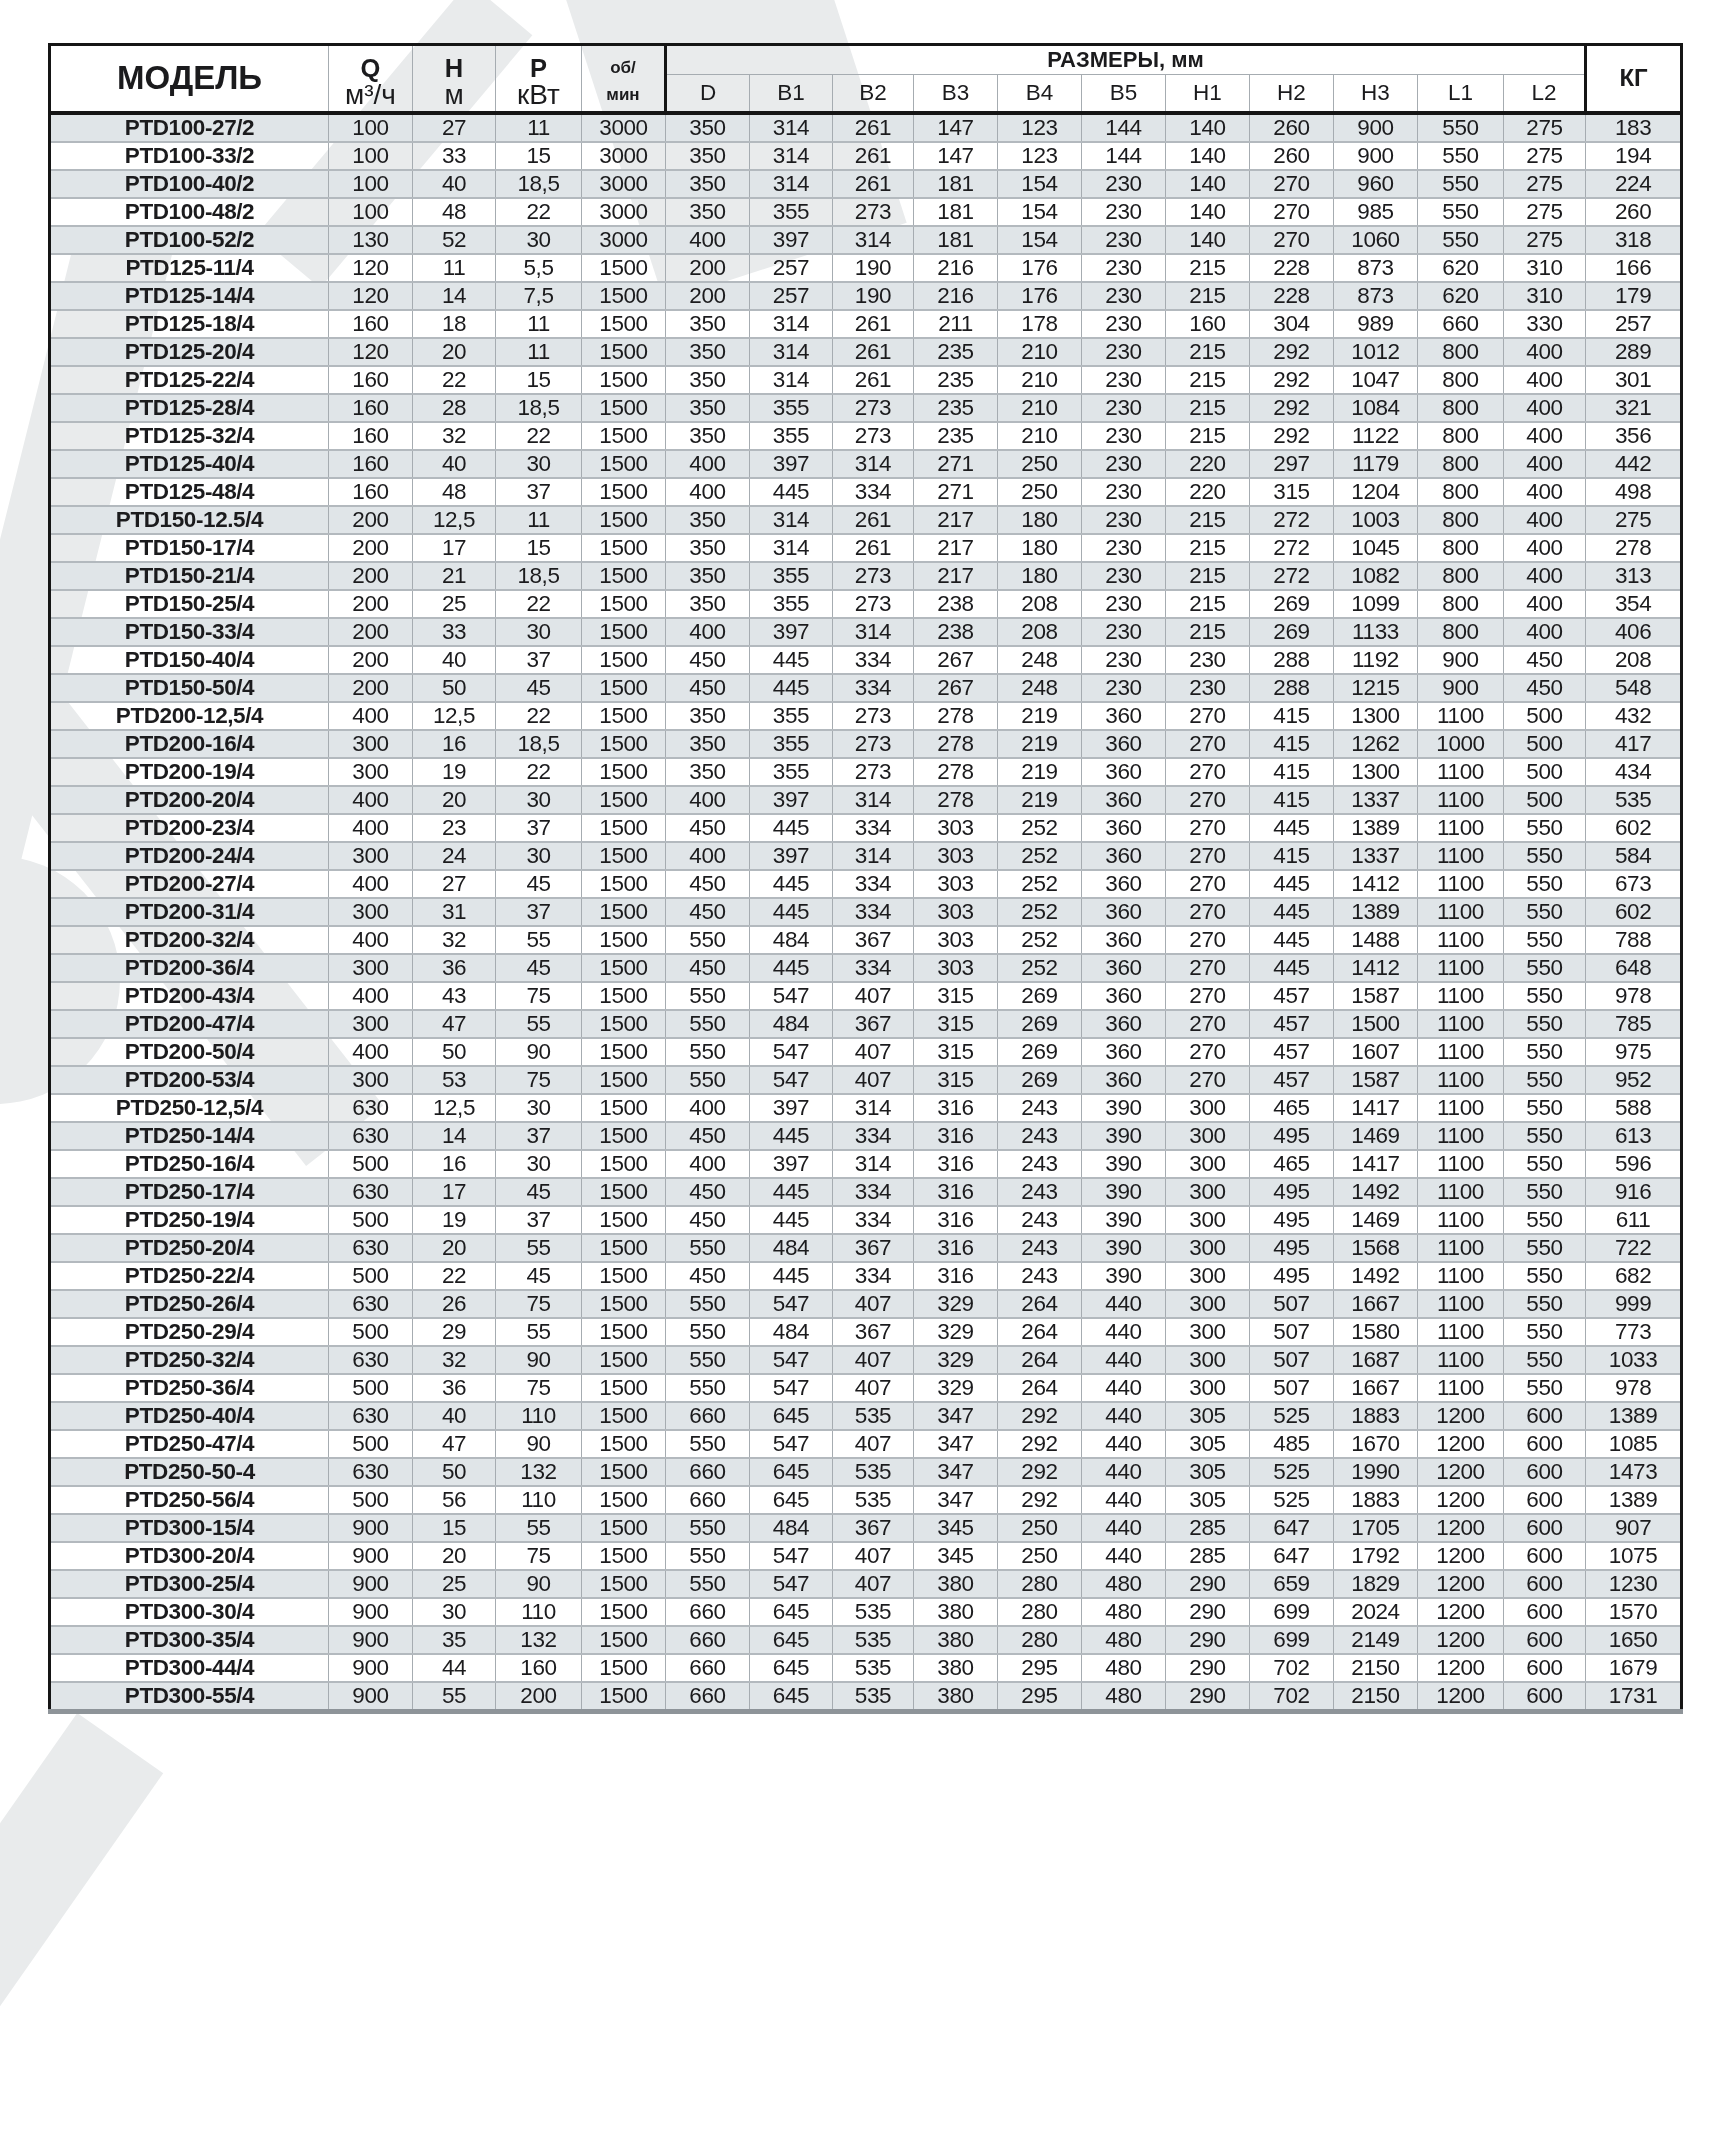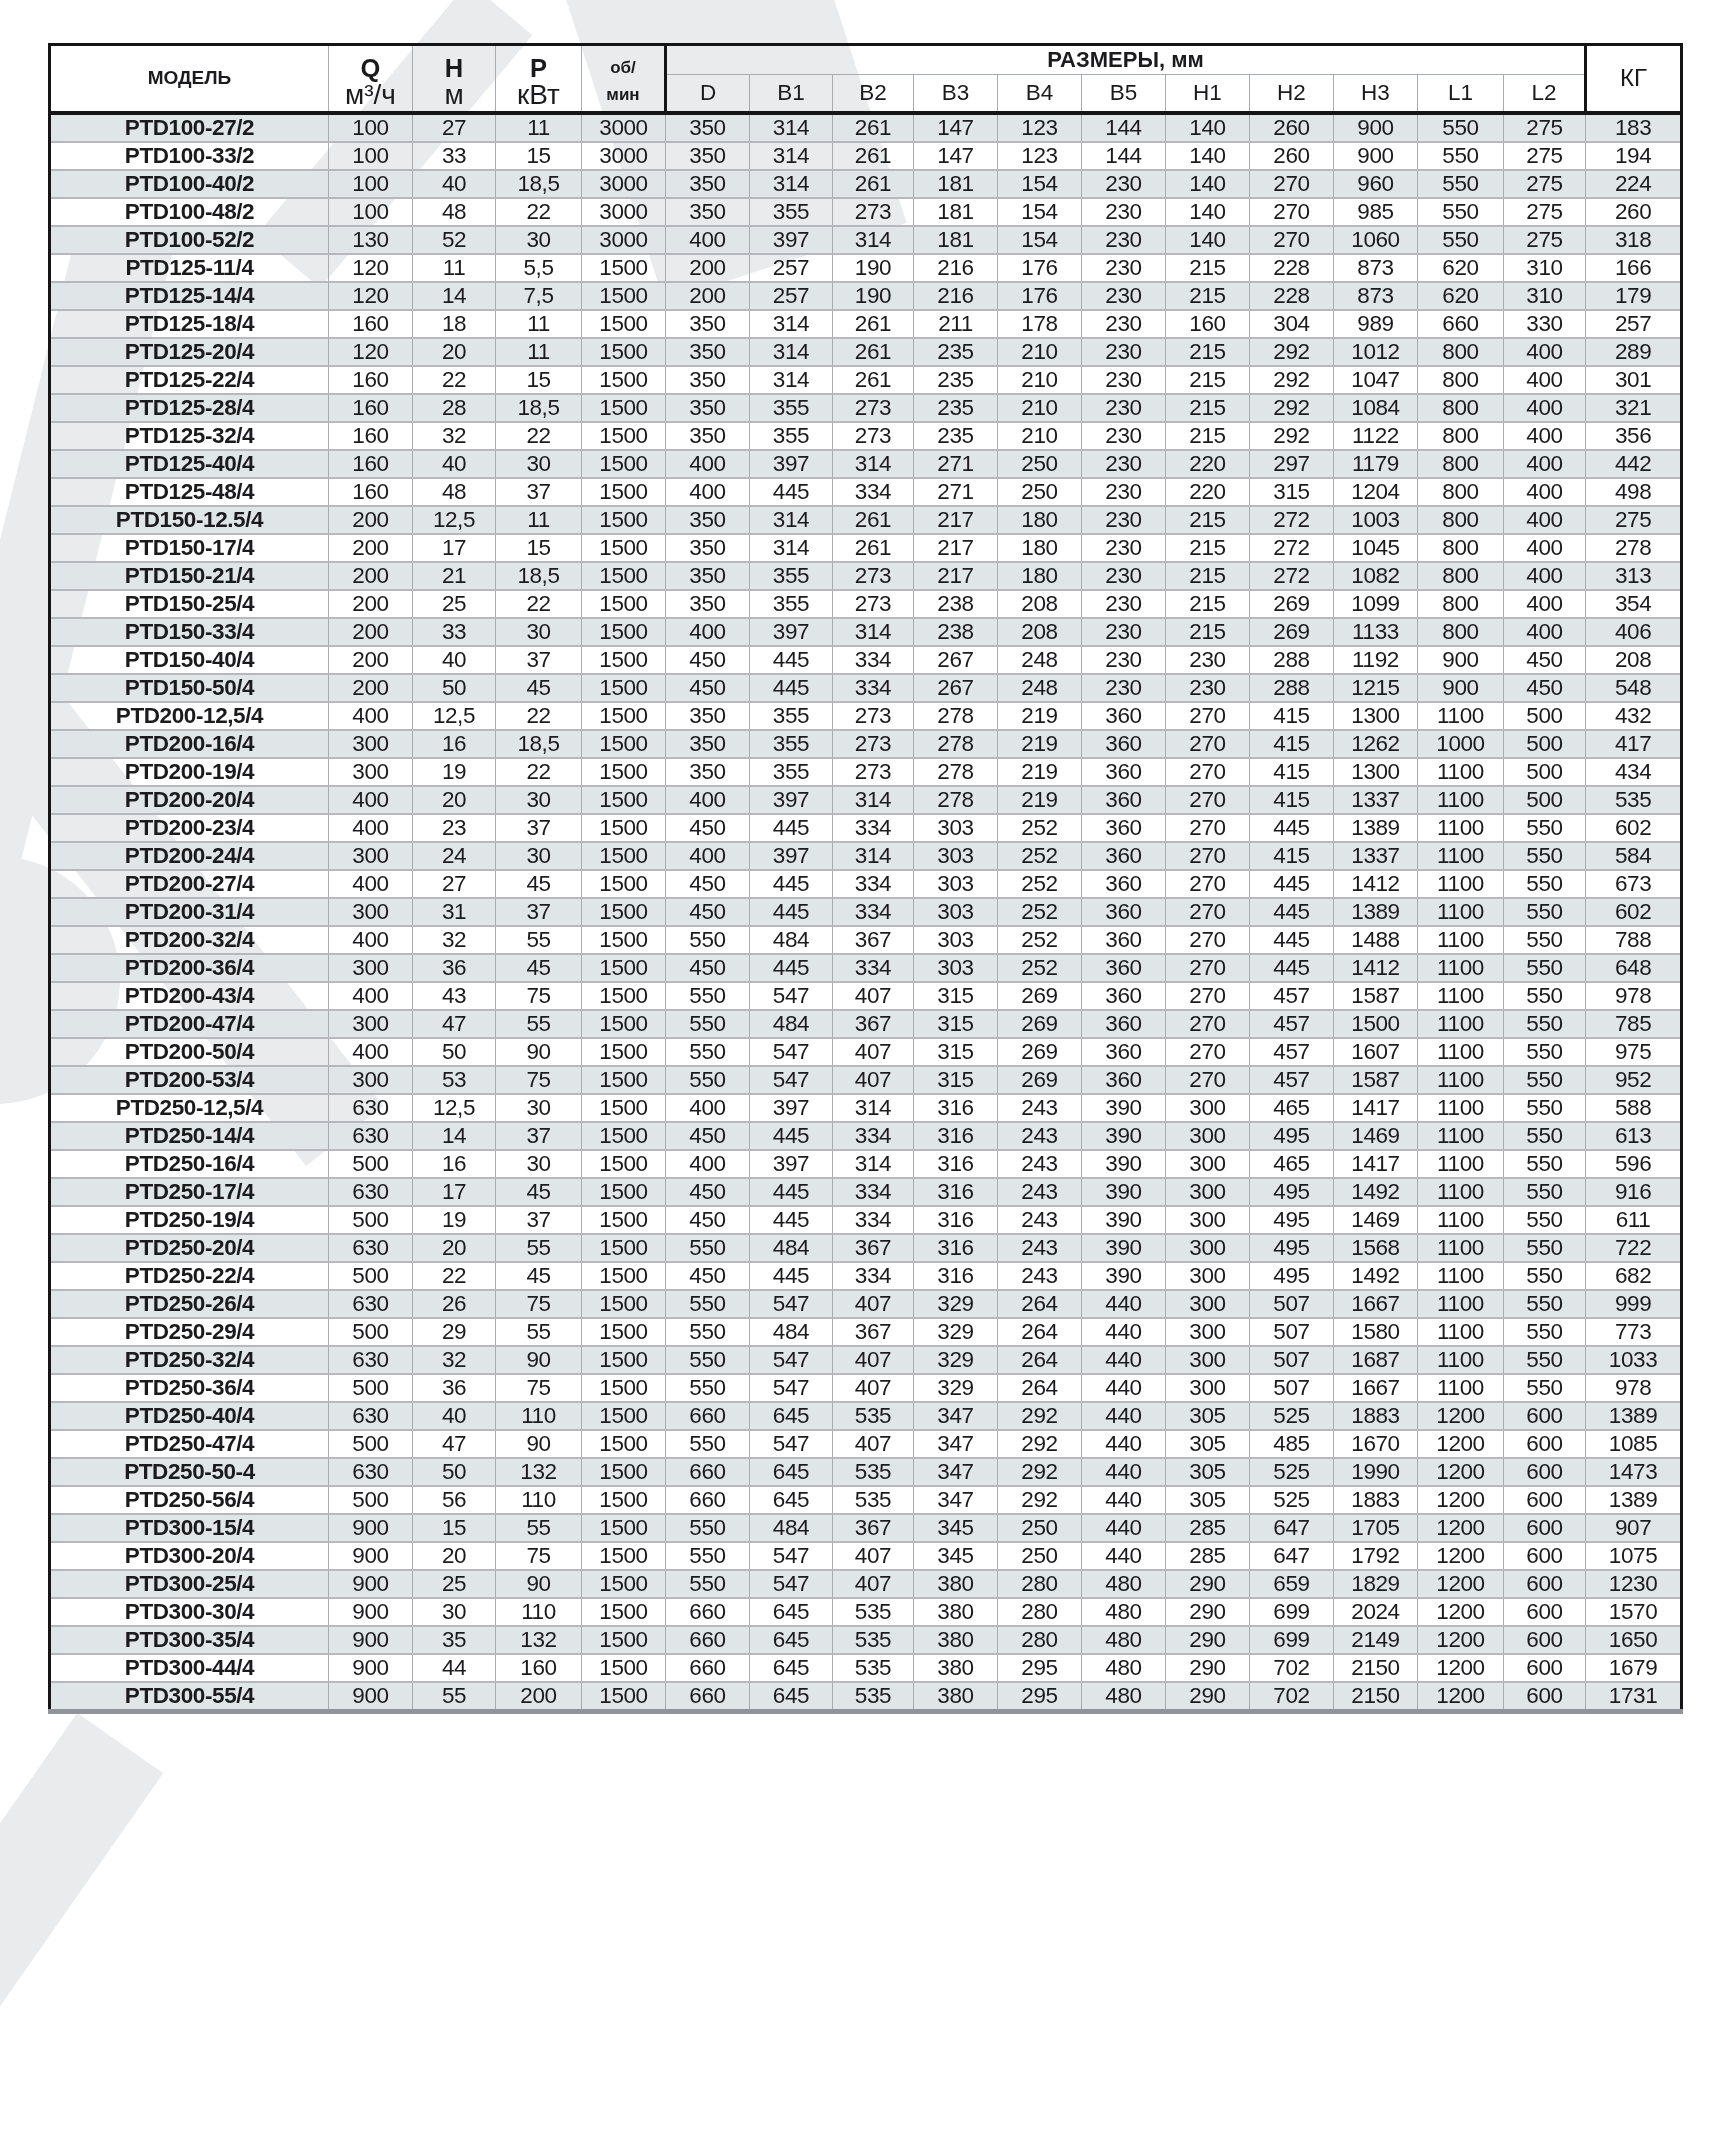--- a/index.html
+++ b/index.html
@@ -27,27 +27,27 @@
   th,td{
     padding:0;text-align:center;vertical-align:middle;
     border-left:1.5px solid #a6acb1;
     overflow:hidden;white-space:nowrap;
   }
   th:first-child,td:first-child{border-left:none;}
   
   thead th{background:transparent;font-weight:normal;}
   tr.head-top{height:30px;}
   tr.head-sub{height:38px;}
-  th.model-h{font-size:19px;font-weight:bold;}
+  th.model-h{font-size:33px;font-weight:bold;}
   th.qty-h .sym{font-size:25.5px;font-weight:bold;line-height:28.5px;padding-top:4.5px;}
   th.qty-h .unit{font-size:28px;line-height:25.5px;}
   th.rpm-h .l1,th.rpm-h .l2{font-size:17px;font-weight:bold;line-height:27px;}
   th.rpm-h .l1{padding-top:4.5px;}
   th.sizes-h{font-size:22px;font-weight:bold;border-left:3px solid #151515;border-bottom:1.5px solid #a6acb1;}
-  th.kg-h{font-size:24px;font-weight:normal;border-left:3px solid #151515;}
+  th.kg-h{font-size:24px;font-weight:bold;border-left:3px solid #151515;}
   th.size-col{font-size:22.5px;}
   th.size-col.first{border-left:3px solid #151515;}
   
   tbody tr{height:22px;}
   tbody tr:first-child td{border-top:4.5px solid #151515;}
   tbody td{font-size:22.5px;letter-spacing:-0.4px;border-top:2.3px solid #b3b9be;}
   tbody td.model{font-weight:bold;}
   tbody tr.shaded td{background:#e0e5e8;}
 </style>
 </head>

